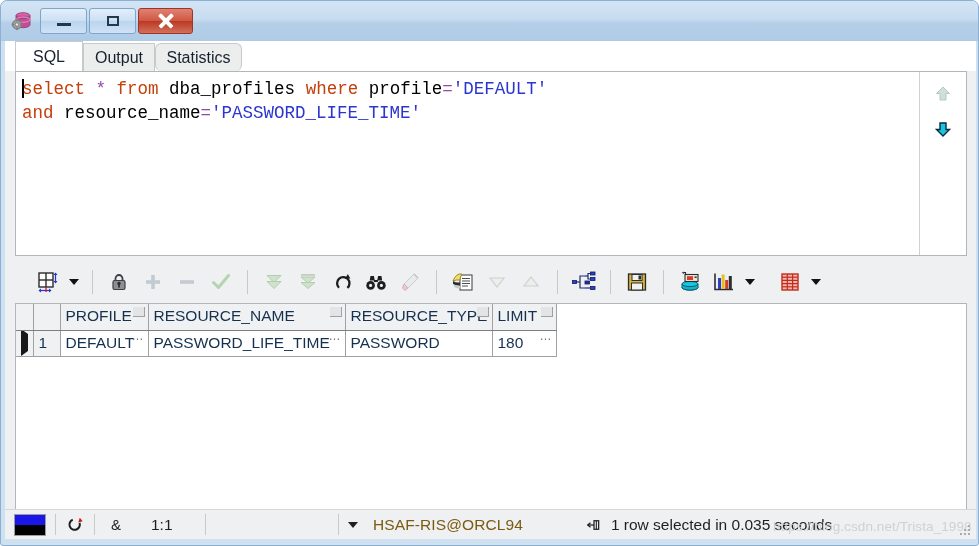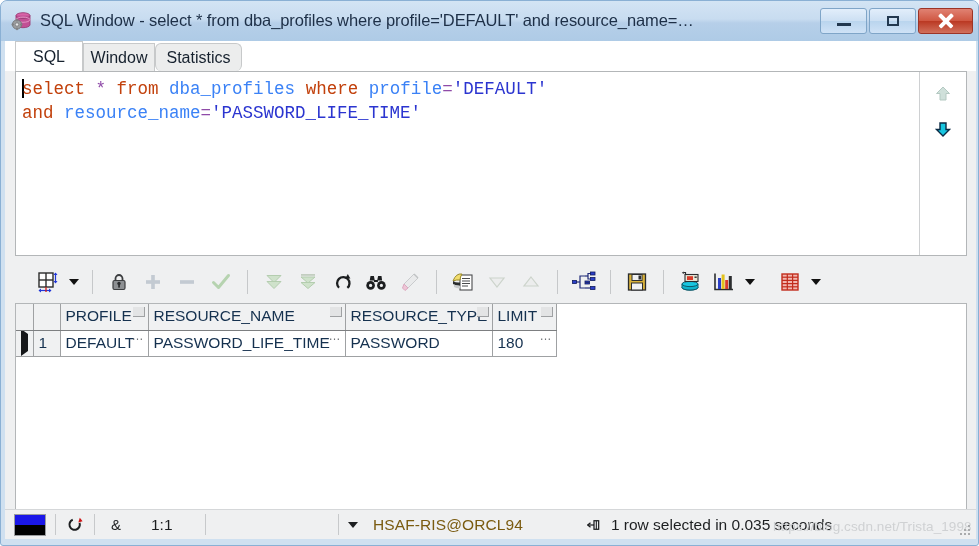--- a/index.html
+++ b/index.html
@@ -176,21 +176,21 @@
   .caret {
     display: inline-block;
     width: 0;
     border-left: 2px solid #000;
     height: 19px;
     vertical-align: -4px;
     margin-right: -2px;
   }
   .kw   { color: #c2410c; }
   .op   { color: #8f4ba8; }
-  .id   { color: #3b82f6; }
+  .id   { color: #000000; }
   .str  { color: #2b35d0; margin-top: 32px; }
   .pn   { color: #2b2b2b; }
   .editor-scroll {
     flex: none;
     width: 46px;
     border-left: 1px solid #ced0d2;
     position: relative;
     background: #ffffff;
   }
   .arrow-btn {
@@ -403,39 +403,38 @@
         <circle cx="6" cy="14.5" r="4.6" fill="#9a9c9e" stroke="#6e7072" stroke-width="0.8"></circle>
         <circle cx="6" cy="14.5" r="1.7" fill="#e8e9ea" stroke="#6e7072" stroke-width="0.7"></circle>
         <g fill="#7f8183">
           <rect x="5.2" y="8.9" width="1.6" height="2.4"></rect>
           <rect x="5.2" y="17.7" width="1.6" height="2.4"></rect>
           <rect x="0.6" y="13.7" width="2.4" height="1.6"></rect>
           <rect x="9.0" y="13.7" width="2.4" height="1.6"></rect>
         </g>
       </svg>
     </div>
-    <div class="title-text">SQL Window - select * from dba_profiles where profile='DEFAULT' and resource_name=…</div>
     <div class="win-btns">
       <div class="win-btn">
         <span class="glyph-min"></span>
       </div>
       <div class="win-btn">
         <span class="glyph-max"></span>
       </div>
       <div class="win-btn close">
         <span class="glyph-close"></span>
       </div>
     </div>
   </div>
 
   <div class="client">
 
     <div class="tabstrip">
       <div class="tab active" id="tab0">SQL</div>
-      <div class="tab" id="tab1">Window</div>
+      <div class="tab" id="tab1">Output</div>
       <div class="tab" id="tab2">Statistics</div>
     </div>
 
     <div class="editor-wrap">
       <div class="editor"><span class="caret"></span><span class="kw">select</span><span class="pn"> </span><span class="op">*</span><span class="pn"> </span><span class="kw">from</span><span class="pn"> </span><span class="id">dba_profiles</span><span class="pn"> </span><span class="kw">where</span><span class="pn"> </span><span class="id">profile</span><span class="op">=</span><span class="str">'DEFAULT'</span><br><span class="kw">and</span><span class="pn"> </span><span class="id">resource_name</span><span class="op">=</span><span class="str">'PASSWORD_LIFE_TIME'</span></div>
 
       <div class="editor-scroll">
         <div class="arrow-btn arrow-up">
           <svg width="20" height="20" viewBox="0 0 20 20">
             <path d="M10 3 L16.5 9.5 L13 9.5 L13 16 L7 16 L7 9.5 L3.5 9.5 Z" fill="#cfe0da" stroke="#b4c9c2" stroke-width="1"></path>

